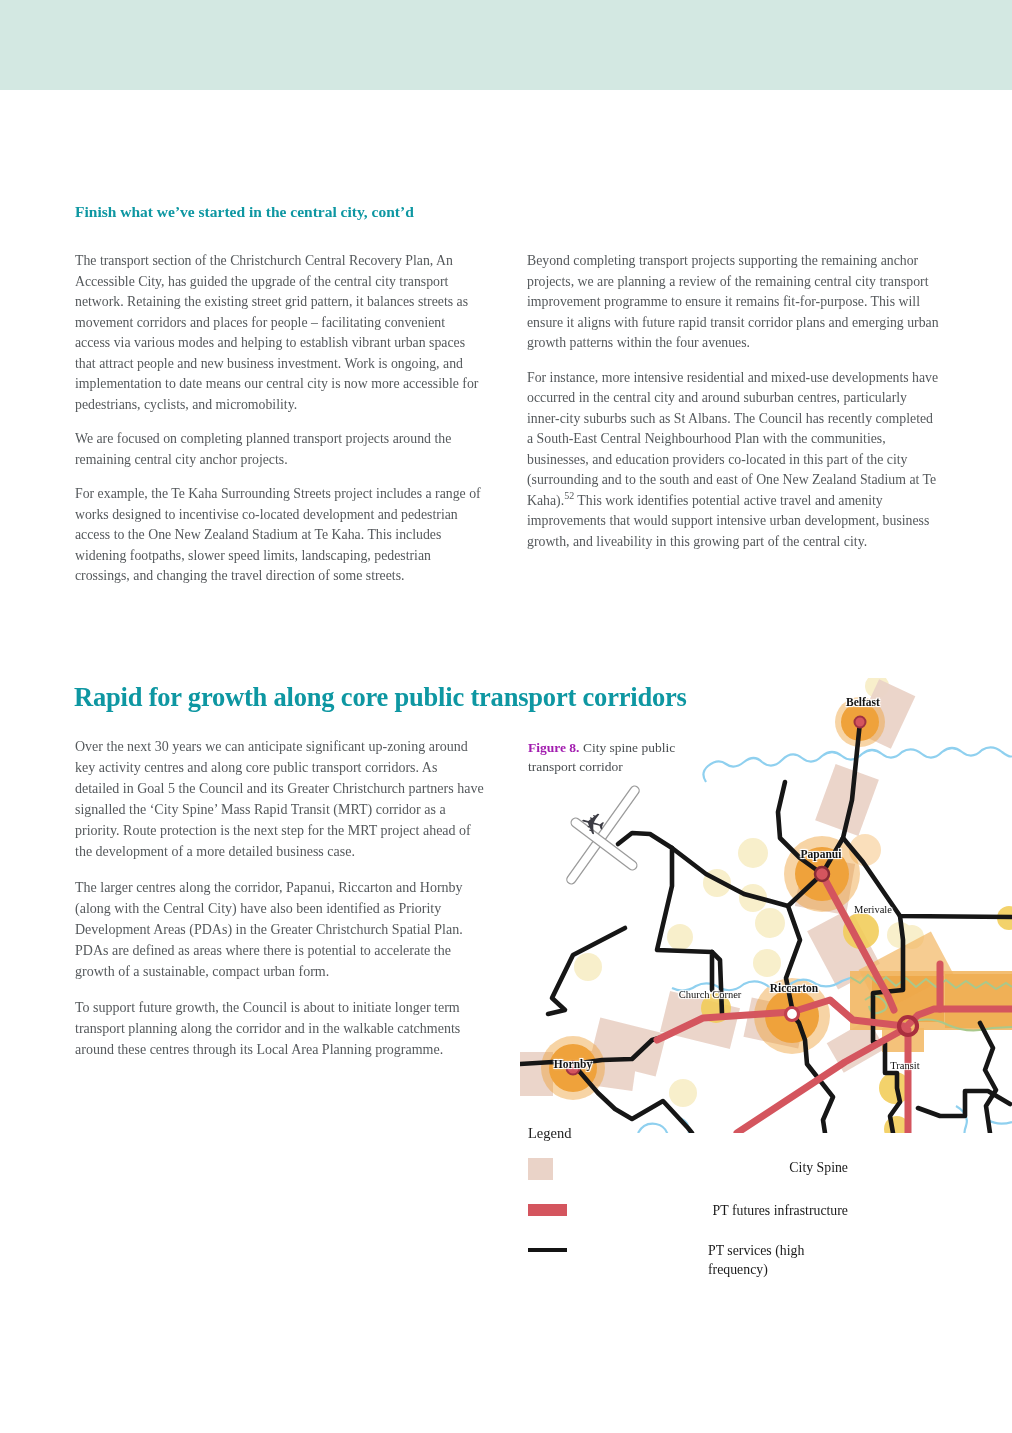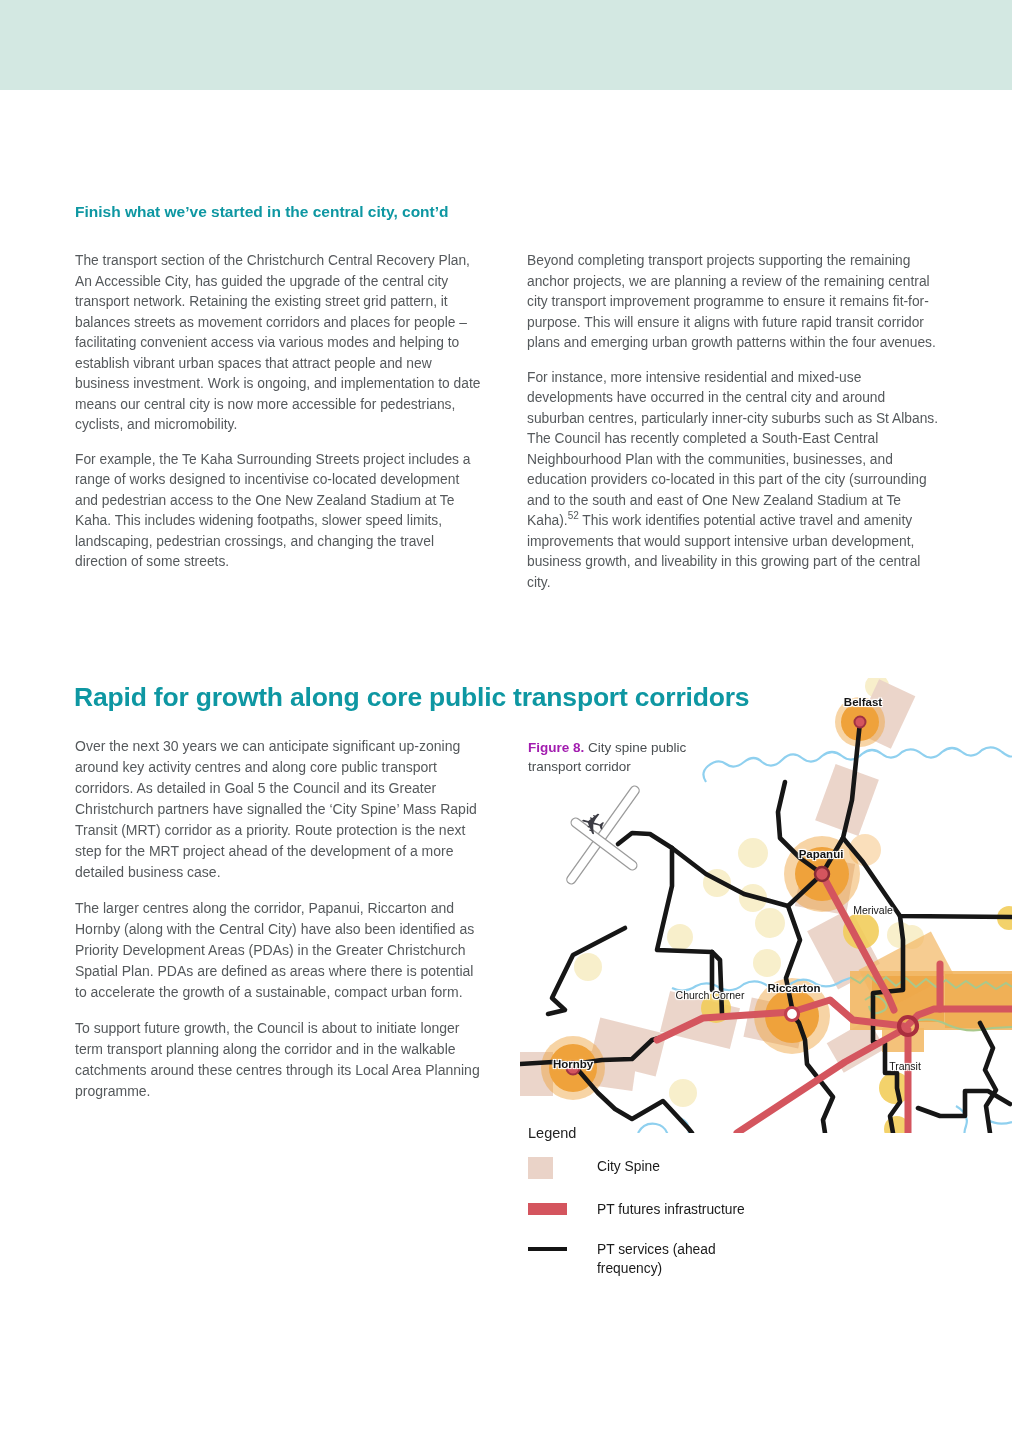--- a/index.html
+++ b/index.html
@@ -1,17 +1,17 @@
 <!DOCTYPE html>
 <html><head>
 <meta charset="utf-8">
 <style>
   html,body{margin:0;padding:0;}
   .page{position:relative;width:1012px;height:1348px;background:#ffffff;overflow:hidden;
-        font-family:Liberation Sans, sans-serif;color:#55595c;}
+        font-family:Liberation Serif, serif;color:#55595c;}
   .band{position:absolute;left:0;top:0;width:1012px;height:90px;background:#d3e8e2;}
   .s1-heading{position:absolute;left:75px;top:203px;font-size:15.5px;font-weight:bold;color:#0e97a2;}
   .col{position:absolute;font-size:13.8px;line-height:20.5px;}
   .col p{margin:0 0 14px 0;}
   .s1-left{left:75px;top:251px;width:407px;}
   .s1-right{left:527px;top:251px;width:412px;}
   sup.fnote{font-size:10px;vertical-align:super;line-height:0;}
   .s2-heading{position:absolute;left:74px;top:682px;font-size:26.5px;font-weight:bold;color:#0e97a2;letter-spacing:-0.2px;}
   .s2-left{left:75px;top:736px;width:409px;font-size:14px;line-height:21px;}
   .s2-left p{margin:0 0 15px 0;}
@@ -29,21 +29,21 @@
   .lbl-merivale{left:343px;top:226px;padding-left:20px;}
   .lbl-churchcorner{left:190px;top:311px;}
   .lbl-riccarton{left:274px;top:304px;font-size:12.5px;}
   .lbl-hornby{left:53px;top:380px;}
   .lbl-sydenham{left:385px;top:382px;}
   .plane{position:absolute;left:60px;top:128px;font-size:30px;color:#3c3c44;
          transform:scaleX(-1) rotate(-15deg);}
   
   .legend{position:absolute;left:528px;top:1125px;width:320px;color:#1a1a1a;}
   .legend-title{font-size:14.5px;margin-bottom:16px;color:#222;}
-  .legend-row{display:flex;align-items:flex-start;margin-bottom:21px;}
+  .legend-row{display:flex;align-items:flex-start;margin-bottom:21px;justify-content:space-between;}
   .legend-swatch-box{width:69px;flex:0 0 69px;}
   .sw-area{width:25px;height:22px;background:#ead3c8;}
   .sw-thick{width:39px;height:12px;background:#d4555e;margin-top:3px;}
   .sw-line{width:39px;height:4px;background:#141414;margin-top:7px;}
   .legend-label{font-size:13.8px;line-height:19px;}
   .legend-label.wrap{width:140px;}
   
   .rule{position:absolute;left:75px;top:1388px;width:887px;height:1px;background:#9a9a9a;}
   .footer{position:absolute;left:45px;top:1398px;font-size:12.8px;color:#3a3a3a;display:flex;align-items:baseline;}
   .footer .pnum{font-weight:bold;margin-right:25px;color:#2c2c2c;}
@@ -53,20 +53,21 @@
 <body>
 
 <div class="page">
 
   <div class="band"></div>
 
   <div class="s1-heading">Finish what we’ve started in the central city, cont’d</div>
 
   <div class="col s1-left">
     <p>The transport section of the Christchurch Central Recovery Plan, An Accessible City, has guided the upgrade of the central city transport network. Retaining the existing street grid pattern, it balances streets as movement corridors and places for people – facilitating convenient access via various modes and helping to establish vibrant urban spaces that attract people and new business investment. Work is ongoing, and implementation to date means our central city is now more accessible for pedestrians, cyclists, and micromobility.</p>
+    <p>We are focused on completing planned transport projects around the remaining central city anchor projects.</p>
     <p>For example, the Te Kaha Surrounding Streets project includes a range of works designed to incentivise co-located development and pedestrian access to the One New Zealand Stadium at Te Kaha. This includes widening footpaths, slower speed limits, landscaping, pedestrian crossings, and changing the travel direction of some streets.</p>
   </div>
 
   <div class="col s1-right">
     <p>Beyond completing transport projects supporting the remaining anchor projects, we are planning a review of the remaining central city transport improvement programme to ensure it remains fit-for-purpose. This will ensure it aligns with future rapid transit corridor plans and emerging urban growth patterns within the four avenues.</p>
     <p><span>For instance, more intensive residential and mixed-use developments have occurred in the central city and around suburban centres, particularly inner-city suburbs such as St Albans. The Council has recently completed a South-East Central Neighbourhood Plan with the communities, businesses, and education providers co-located in this part of the city (surrounding and to the south and east of One New Zealand Stadium at Te Kaha).</span><sup class="fnote">52</sup><span> This work identifies potential active travel and amenity improvements that would support intensive urban development, business growth, and liveability in this growing part of the central city.</span></p>
   </div>
 
   <h1 class="s2-heading" style="margin:0;">Rapid for growth along core public transport corridors</h1>
 
@@ -215,21 +216,21 @@
     <div class="legend-row">
       <div class="legend-swatch-box">
           <div class="sw-thick"></div>
         </div>
       <div class="legend-label">PT futures infrastructure</div>
     </div>
     <div class="legend-row">
       <div class="legend-swatch-box">
           <div class="sw-line"></div>
         </div>
-      <div class="legend-label wrap">PT services (ahead frequency)</div>
+      <div class="legend-label wrap">PT services (high frequency)</div>
     </div>
   </div>
 
   <div class="rule"></div>
   <div class="footer">
     <span class="pnum">36</span>
     <span>Draft Ōtautahi Christchurch Future Transport 2024–54</span>
     <span class="sep">|</span>
     <span>Surrounding document</span>
   </div>

